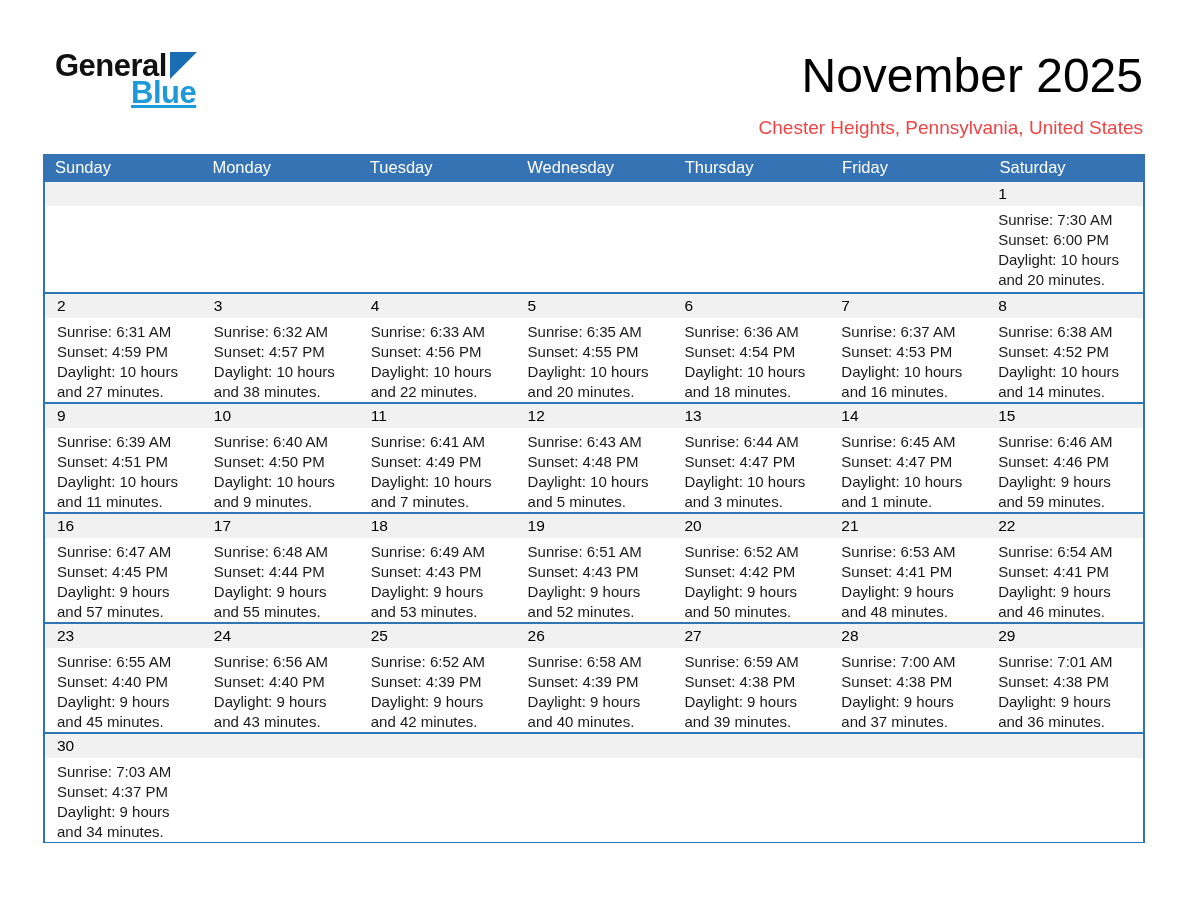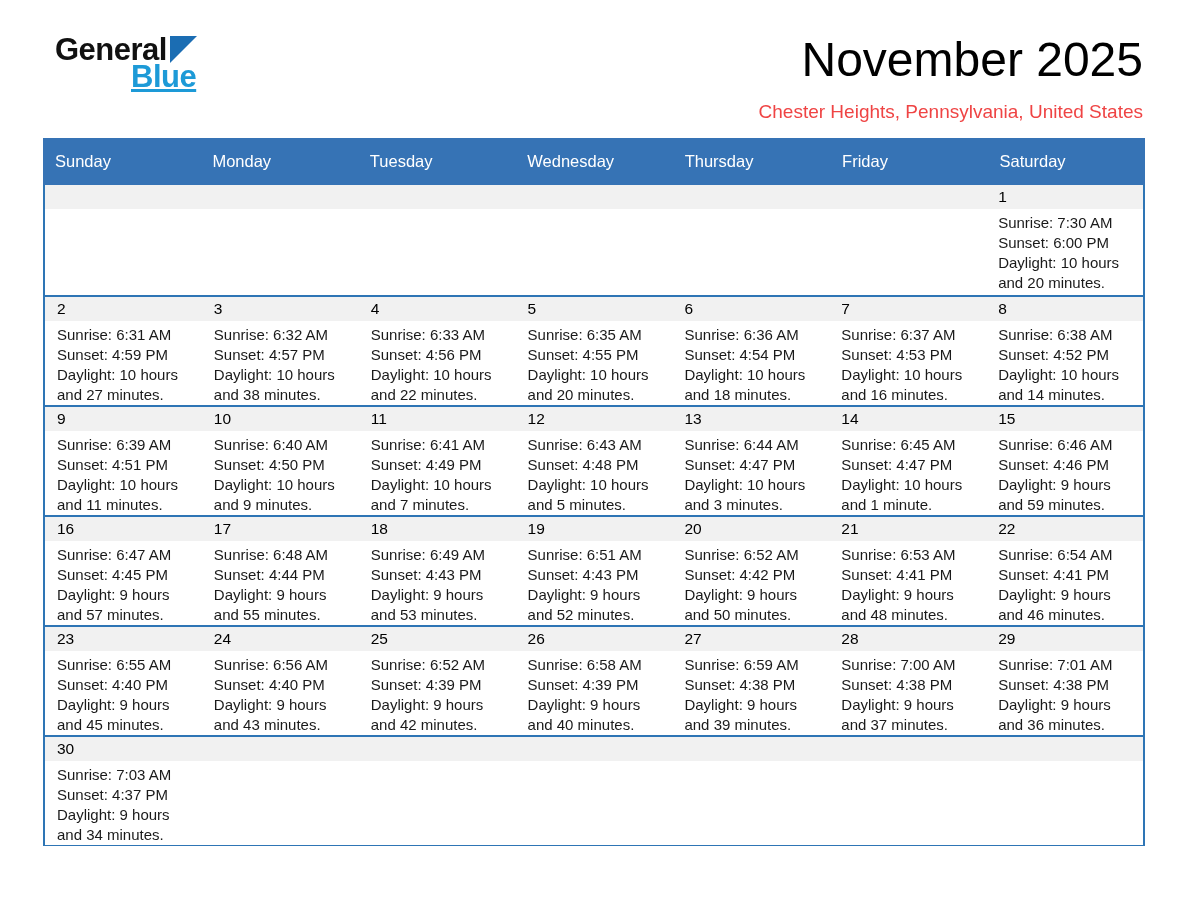--- a/index.html
+++ b/index.html
@@ -11,21 +11,21 @@
     position: relative;
     overflow: hidden;
   }
   .page { width: 1188px; height: 918px; position: relative; }
 
   
   .top {
     display: flex;
     justify-content: space-between;
     align-items: flex-start;
-    padding: 34px 45px 0 55px;
+    padding: 50px 45px 0 55px;
   }
   .logo { line-height: 1; }
   .logo-row1 { display: flex; align-items: flex-start; }
   .logo-general {
     font-size: 31px; font-weight: bold; color: #111111;
     letter-spacing: -0.5px;
   }
   .logo-triangle {
     width: 0; height: 0;
     border-top: 27px solid var(--logo-triangle, #1B6DB3);
@@ -41,21 +41,21 @@
   }
   .title-block { text-align: right; }
   .page-title { font-size: 48px; font-weight: 400; color: #000000; line-height: 1.1; }
   .page-subtitle { font-size: 19px; font-weight: 400; color: #ef4444; margin-top: 14px; }
 
   
   .calendar { margin: 15px 43px 0 43px; }
   .weekday-row {
     display: flex;
     background: var(--header-blue, #3673B5);
-    height: 47px;
+    height: 28px;
   }
   .day-name {
     flex: 1 1 0;
     color: #ffffff;
     font-size: 16.5px;
     display: flex; align-items: center;
     padding-left: 12px;
     overflow: hidden; white-space: nowrap;
   }
   .weeks {

